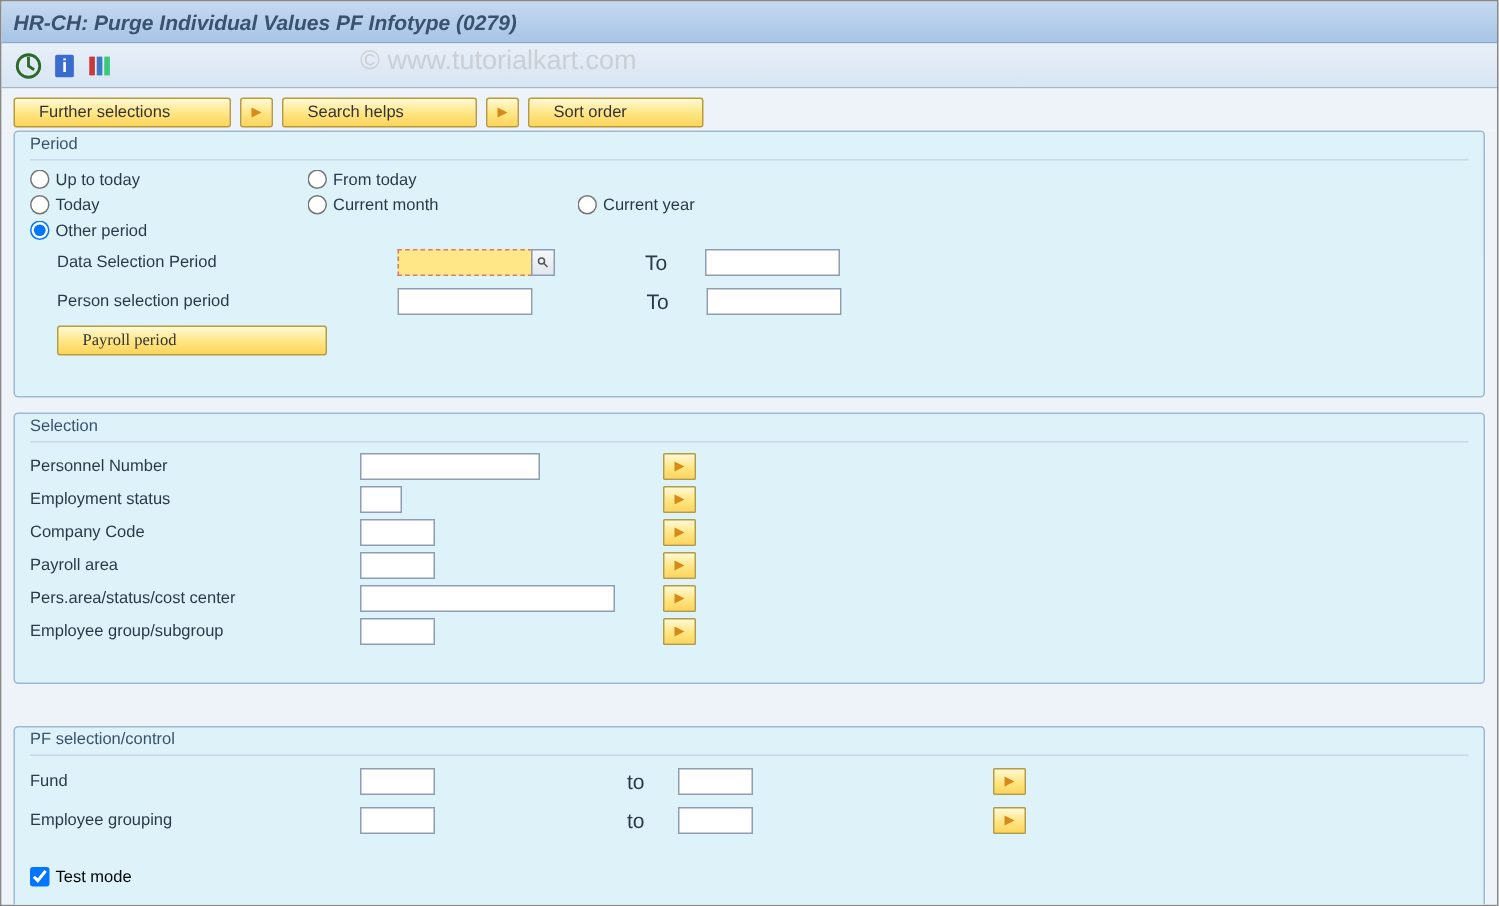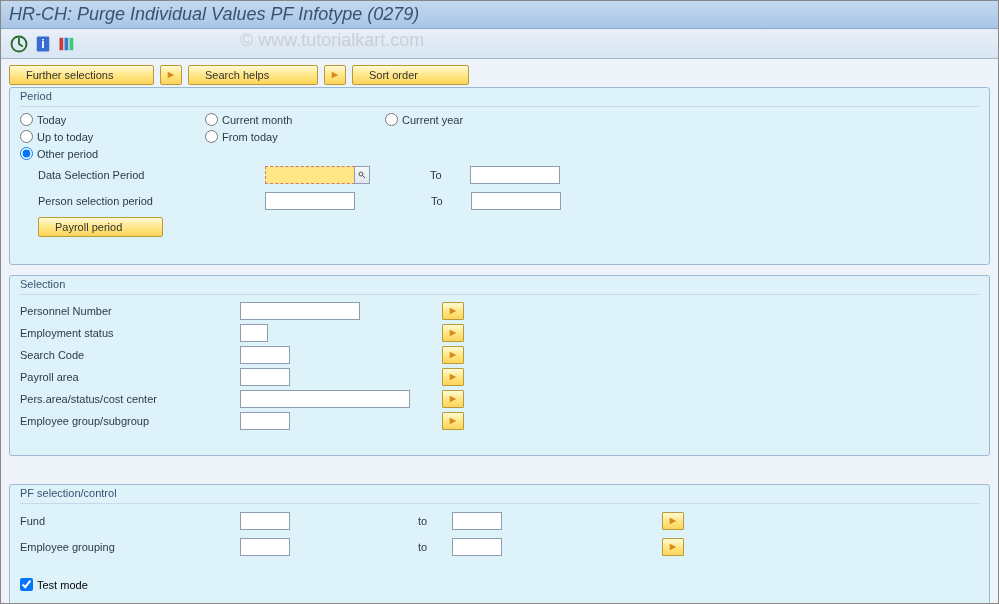--- a/index.html
+++ b/index.html
@@ -14,22 +14,22 @@
     }
     .title-bar {
       background: linear-gradient(to bottom, #c4d9ef 0%, #a8c5e6 100%);
       height: 28px;
       padding: 4px 8px;
       border-bottom: 1px solid #8aa9cc;
       display: flex;
       align-items: center;
     }
     .title-bar .title {
-      font-size: 18px;
-      font-weight: normal;
+      font-size: 14px;
+      font-weight: bold;
       font-style: italic;
       color: #3a5270;
     }
     .toolbar {
       background: linear-gradient(to bottom, #e8eff8 0%, #d8e5f3 100%);
       height: 30px;
       padding: 4px 8px;
       border-bottom: 1px solid #a3b6cc;
       display: flex;
       align-items: center;
@@ -115,21 +115,21 @@
       font-size: 11px;
     }
     .text-input.required {
       background: #ffe788;
       border: 1px dashed #d07a7a;
     }
     .w90 { width: 90px; }
     .w50 { width: 50px; }
     .w28 { width: 28px; }
     .w120 { width: 120px; }
-    .to-label { width: 100px; padding-left: 60px; font-size: 11px; color: #2a3a4a; }
+    .to-label { width: 100px; padding-left: 60px; font-size: 14px; color: #2a3a4a; }
     .to-label.s2 { width: 52px; padding-left: 18px; }
     .f4-btn {
       border: 1px solid #8f9db0;
       background: linear-gradient(to bottom, #f6f8fa, #e1e7f0);
       width: 16px; height: 18px;
       display: inline-flex; align-items: center; justify-content: center;
       margin-left: -1px;
       cursor: pointer;
     }
     .sel-arrow {
@@ -208,39 +208,39 @@
 </div>
 
 <div class="main-area">
 
   <div class="groupbox" style="margin-bottom:10px;">
     <div class="groupbox-title">Period</div>
     <div class="groupbox-inner">
       <div class="radio-row">
         <span class="radio-item c1">
           <input type="radio" name="period" style="">
-          <label>Today</label>
+          <label>Up to today</label>
         </span>
         <span class="radio-item c2">
           <input type="radio" name="period" style="">
-          <label>Current month</label>
-        </span>
-        <span class="radio-item c3">
-          <input type="radio" name="period" style="">
-          <label>Current year</label>
+          <label>From today</label>
         </span>
       </div>
       <div class="radio-row">
         <span class="radio-item c1">
           <input type="radio" name="period" style="">
-          <label>Up to today</label>
+          <label>Today</label>
         </span>
         <span class="radio-item c2">
           <input type="radio" name="period" style="">
-          <label>From today</label>
+          <label>Current month</label>
+        </span>
+        <span class="radio-item c3">
+          <input type="radio" name="period" style="">
+          <label>Current year</label>
         </span>
       </div>
       <div class="radio-row">
         <span class="radio-item c1">
           <input type="radio" name="period" checked="" style="">
           <label>Other period</label>
         </span>
       </div>
 
       <div class="form-row">
@@ -259,21 +259,21 @@
       <div class="form-row">
         <span class="form-label indent">Person selection period</span>
         <span style="width:25px;"></span>
         <input class="text-input w90" style="">
         <span style="width:16px;"></span>
         <span class="to-label">To</span>
         <input class="text-input w90" style="">
       </div>
       <div class="form-row">
         <span style="width:18px;"></span>
-        <button class="yellow-button" style="width:125px;">Payroll period</button>
+        <button class="yellow-button" style="width:180px;font-family:Liberation Serif, serif;">Payroll period</button>
       </div>
     </div>
   </div>
 
   <div class="groupbox" style="margin-bottom:28px;">
     <div class="groupbox-title">Selection</div>
     <div class="groupbox-inner seltable">
       <div class="form-row">
         <span class="form-label">Personnel Number</span>
         <input class="text-input w120" style="">
@@ -288,21 +288,21 @@
         <span class="form-label">Employment status</span>
         <input class="text-input w28" style="">
         <span style="width:162px;"></span>
         <span class="sel-arrow">
           <svg viewBox="0 0 12 12">
               <path d="M2 2 L10 6 L2 10 Z" fill="#d78a1a"></path>
             </svg>
         </span>
       </div>
       <div class="form-row">
-        <span class="form-label">Search Code</span>
+        <span class="form-label">Company Code</span>
         <input class="text-input w50" style="">
         <span style="width:140px;"></span>
         <span class="sel-arrow">
           <svg viewBox="0 0 12 12">
               <path d="M2 2 L10 6 L2 10 Z" fill="#d78a1a"></path>
             </svg>
         </span>
       </div>
       <div class="form-row">
         <span class="form-label">Payroll area</span>

